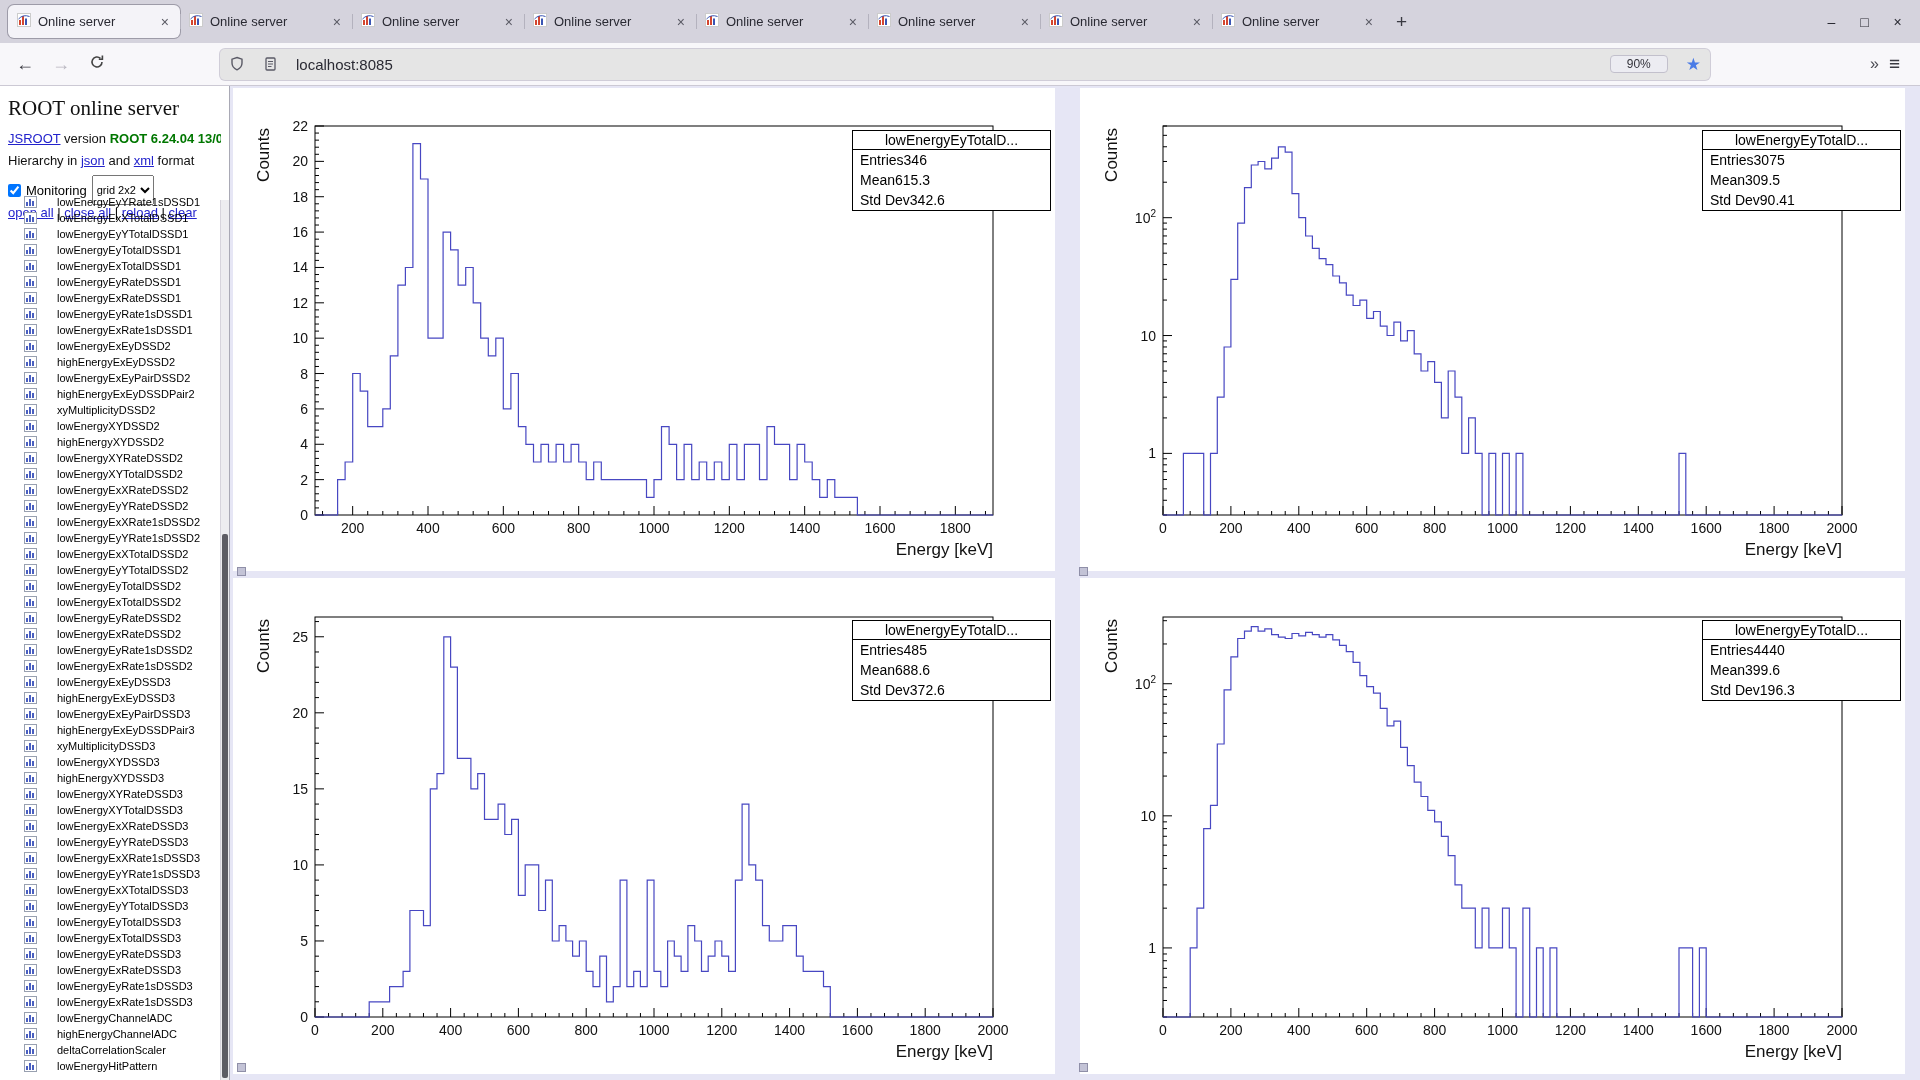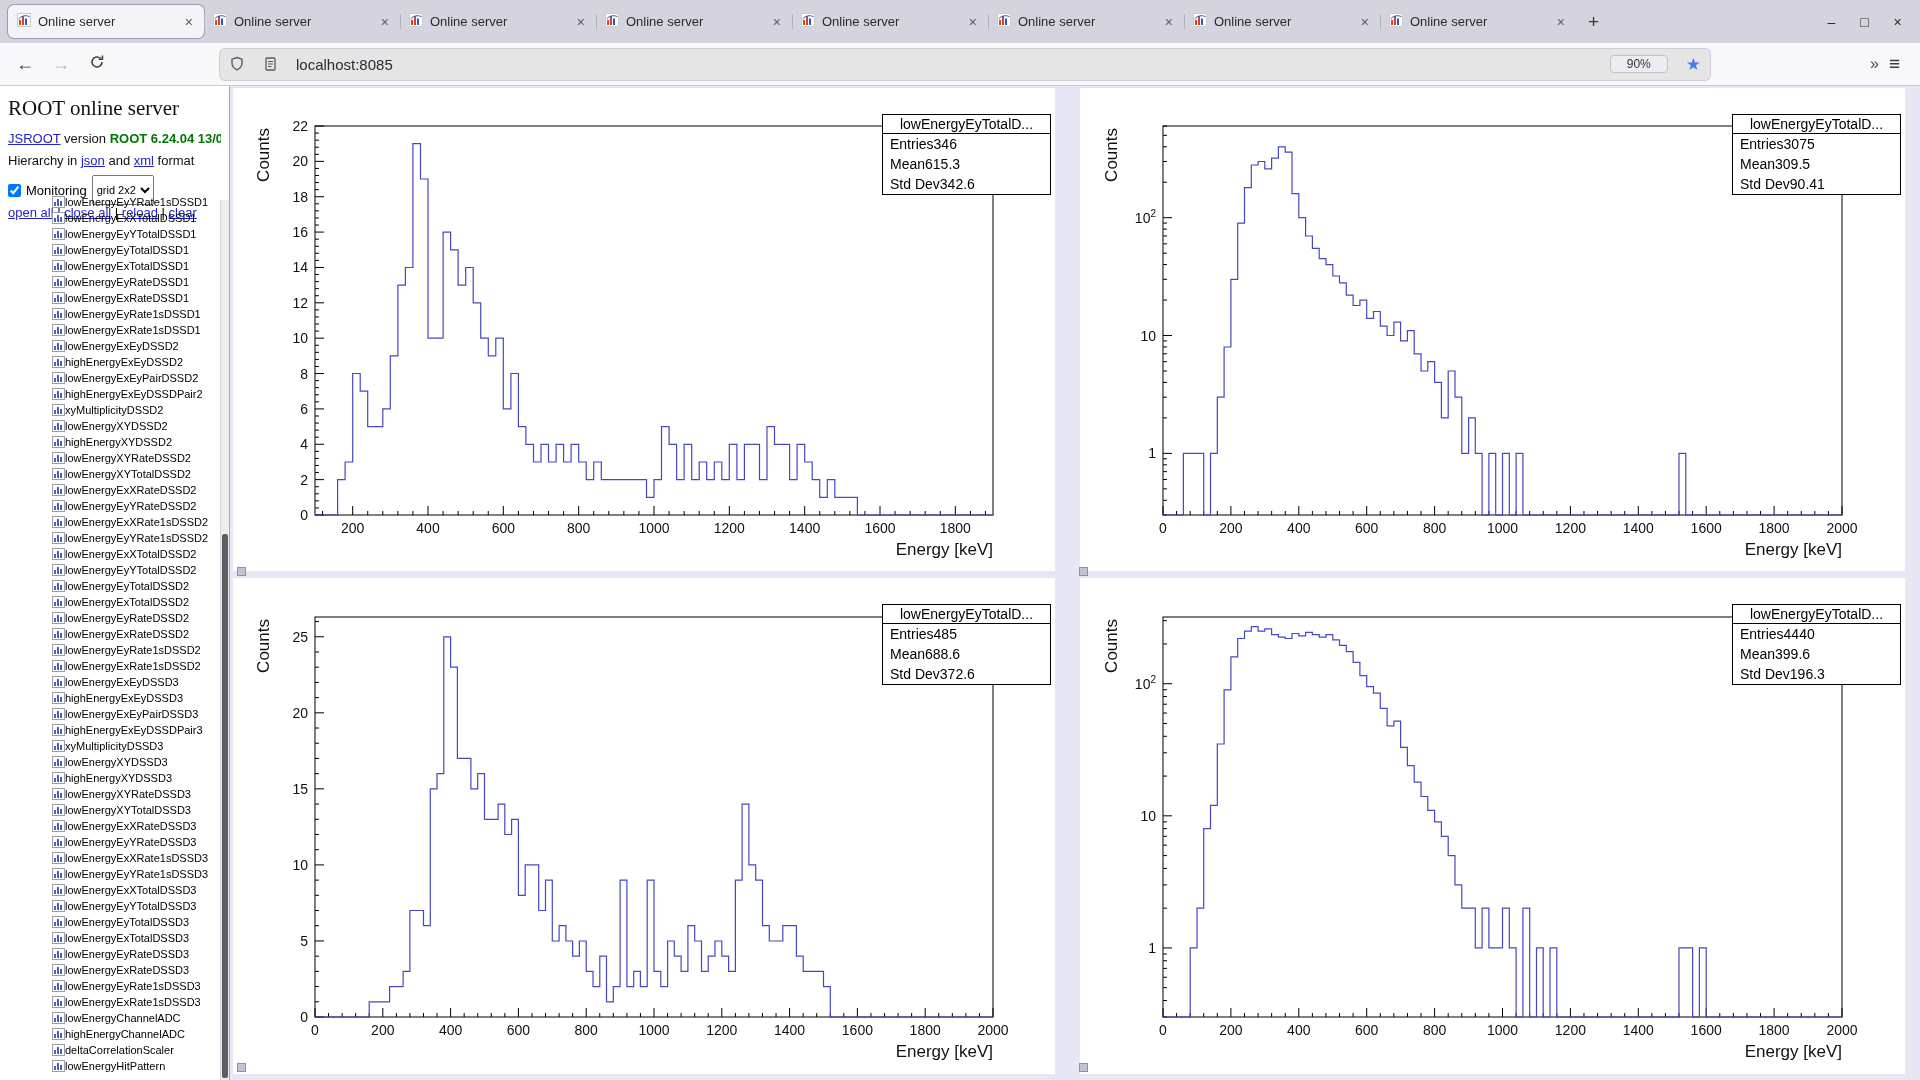--- a/index.html
+++ b/index.html
@@ -1,21 +1,21 @@
 <!DOCTYPE html>
 <html><head>
 <meta charset="utf-8">
 <style>
   *{box-sizing:border-box;margin:0;padding:0}
   html,body{width:1920px;height:1080px;overflow:hidden;background:#fff;font-family:"Liberation Sans",sans-serif}
 
   
   .tab-bar{position:absolute;left:0;top:0;width:1920px;height:43px;background:#d5d3dd;display:flex;align-items:center}
   .tabs{display:flex;height:100%;align-items:center;margin-left:8px}
-  .tab{width:196px;height:33px;display:flex;align-items:center;gap:7px;padding:0 9px;font-size:13px;color:#2a2a33;position:relative;border-radius:6px;flex:none}
+  .tab{width:172px;height:33px;display:flex;align-items:center;gap:7px;padding:0 9px;font-size:13px;color:#2a2a33;position:relative;border-radius:6px;flex:none}
   .tab.active{background:#f4f3f8;box-shadow:0 0 0 1px #9d9ba8}
   .tab:not(.active)::before{content:"";position:absolute;left:0;top:9px;bottom:9px;width:1px;background:#b4b2be}
   .tab-title{flex:1;white-space:nowrap;overflow:hidden}
   .tab-close{color:#5a5a64;font-size:14px;padding:0 2px}
   .new-tab{font-size:19px;color:#3a3a42;padding:0 12px}
   .win-controls{position:absolute;right:6px;top:0;height:43px;display:flex;align-items:center}
   .win-controls span{width:33px;text-align:center;font-size:14px;color:#2a2a33}
 
   .nav-bar{position:absolute;left:0;top:43px;width:1920px;height:43px;background:#f8f7fa;border-bottom:1px solid #ccc9d4;display:flex;align-items:center;padding:0 12px;gap:10px}
   .nav-btn{font-size:18px;color:#3a3a42;width:26px;text-align:center}
@@ -31,34 +31,34 @@
   .sidebar{position:absolute;left:0;top:86px;width:230px;bottom:0;background:#fff;border-right:1px solid #a9a9b5}
   .side-head{padding:6px 8px 0 8px}
   .side-title{font-family:"Liberation Serif",serif;font-size:21px;font-weight:400;color:#111;margin:4px 0 10px 0}
   .side-line{font-size:13px;color:#111;margin-bottom:7px;white-space:nowrap;overflow:hidden}
   .lnk{color:#2222cc;text-decoration:underline;cursor:pointer}
   .ver{color:#007700;font-weight:bold}
   .mon-row{display:flex;align-items:center;gap:5px;font-size:13px;}
   .mon-row select{font-size:11px;height:30px}
   .side-links{font-size:13px;margin-bottom:4px}
   #tree{position:absolute;left:0;top:114px;right:10px;bottom:0;overflow:hidden;margin-top:-6px}
-  .tree-item{display:flex;align-items:center;height:16px;padding-left:52px;gap:0;font-size:11px;color:#000;white-space:nowrap;cursor:pointer}
+  .tree-item{display:flex;align-items:center;height:16px;padding-left:24px;gap:20px;font-size:11px;color:#000;white-space:nowrap;cursor:pointer}
   .tree-icon{display:flex;align-items:center}
   .side-scroll{position:absolute;right:0;top:114px;bottom:0;width:9px;background:#ededf0;border-left:1px solid #d6d4dc}
   .side-scroll-thumb{position:absolute;left:1px;right:1px;top:38%;bottom:2px;background:#5d5d64;border-radius:2px}
 
   
   .main{position:absolute;left:230px;top:86px;right:0;bottom:0;background:#e6e6f5}
   .panel{position:absolute;background:#fff}
   #panel0{left:3px;top:2px;width:822px;height:483px}
   #panel1{left:850px;top:2px;width:825px;height:483px}
   #panel2{left:3px;top:492px;width:822px;height:496px}
   #panel3{left:850px;top:492px;width:825px;height:496px}
   .chart-svg{position:absolute;inset:0;width:100%;height:100%;font-family:"Liberation Sans",sans-serif}
-  .stats{position:absolute;right:4px;top:26px;width:169px;background:#fff;border:1px solid #000;font-size:14px;color:#000;z-index:2}
+  .stats{position:absolute;right:4px;top:42px;width:199px;background:#fff;border:1px solid #000;font-size:14px;color:#000;z-index:2}
   .stats-title{text-align:center;padding:1px 3px;border-bottom:1px solid #000;white-space:nowrap;overflow:hidden}
   .stats-row{display:flex;justify-content:flex-start;padding:1px 7px;line-height:18px}
   .grip{position:absolute;width:9px;height:9px;background:#c3c3d6;border:1px solid #8f8fa8}
   #grip0{left:7px;top:481px} #grip1{left:849px;top:481px}
   #grip2{left:7px;top:977px} #grip3{left:849px;top:977px}
 </style>
 </head>
 <body>
 
 <div class="tab-bar">

